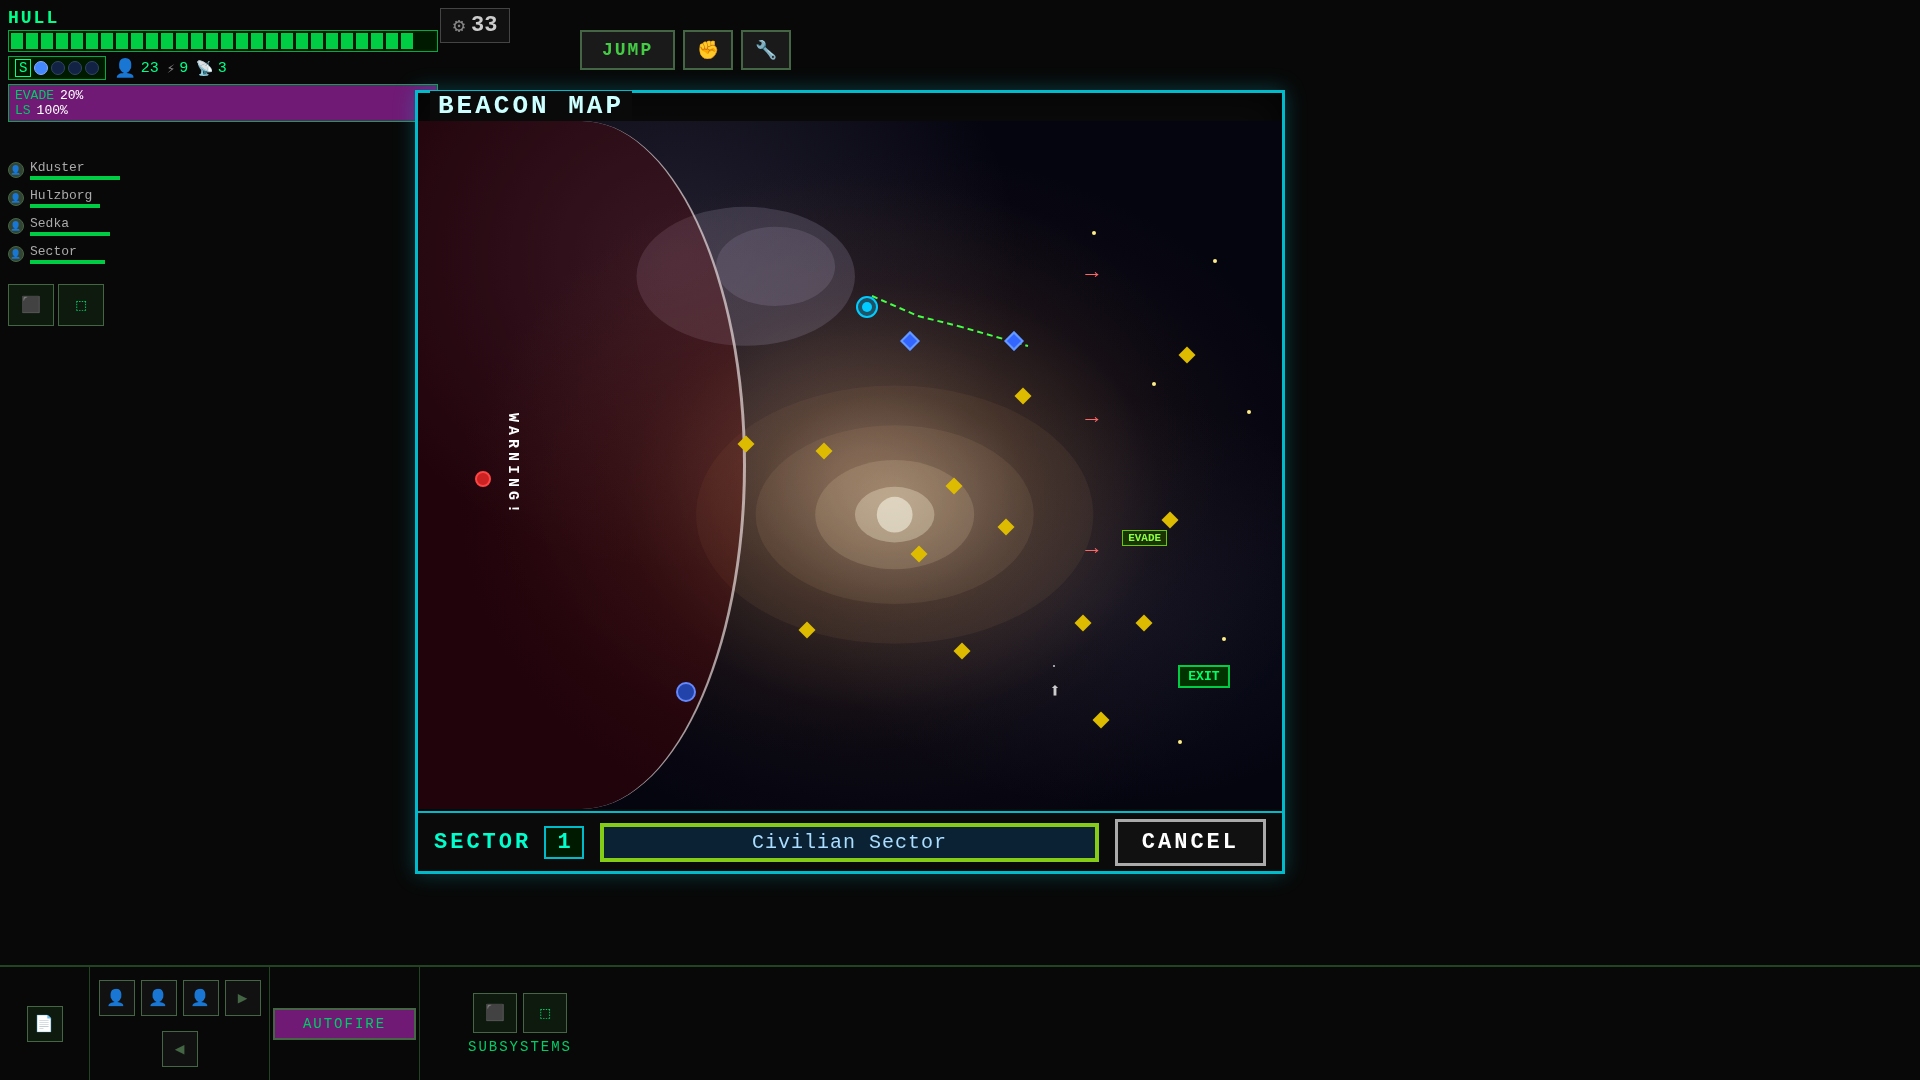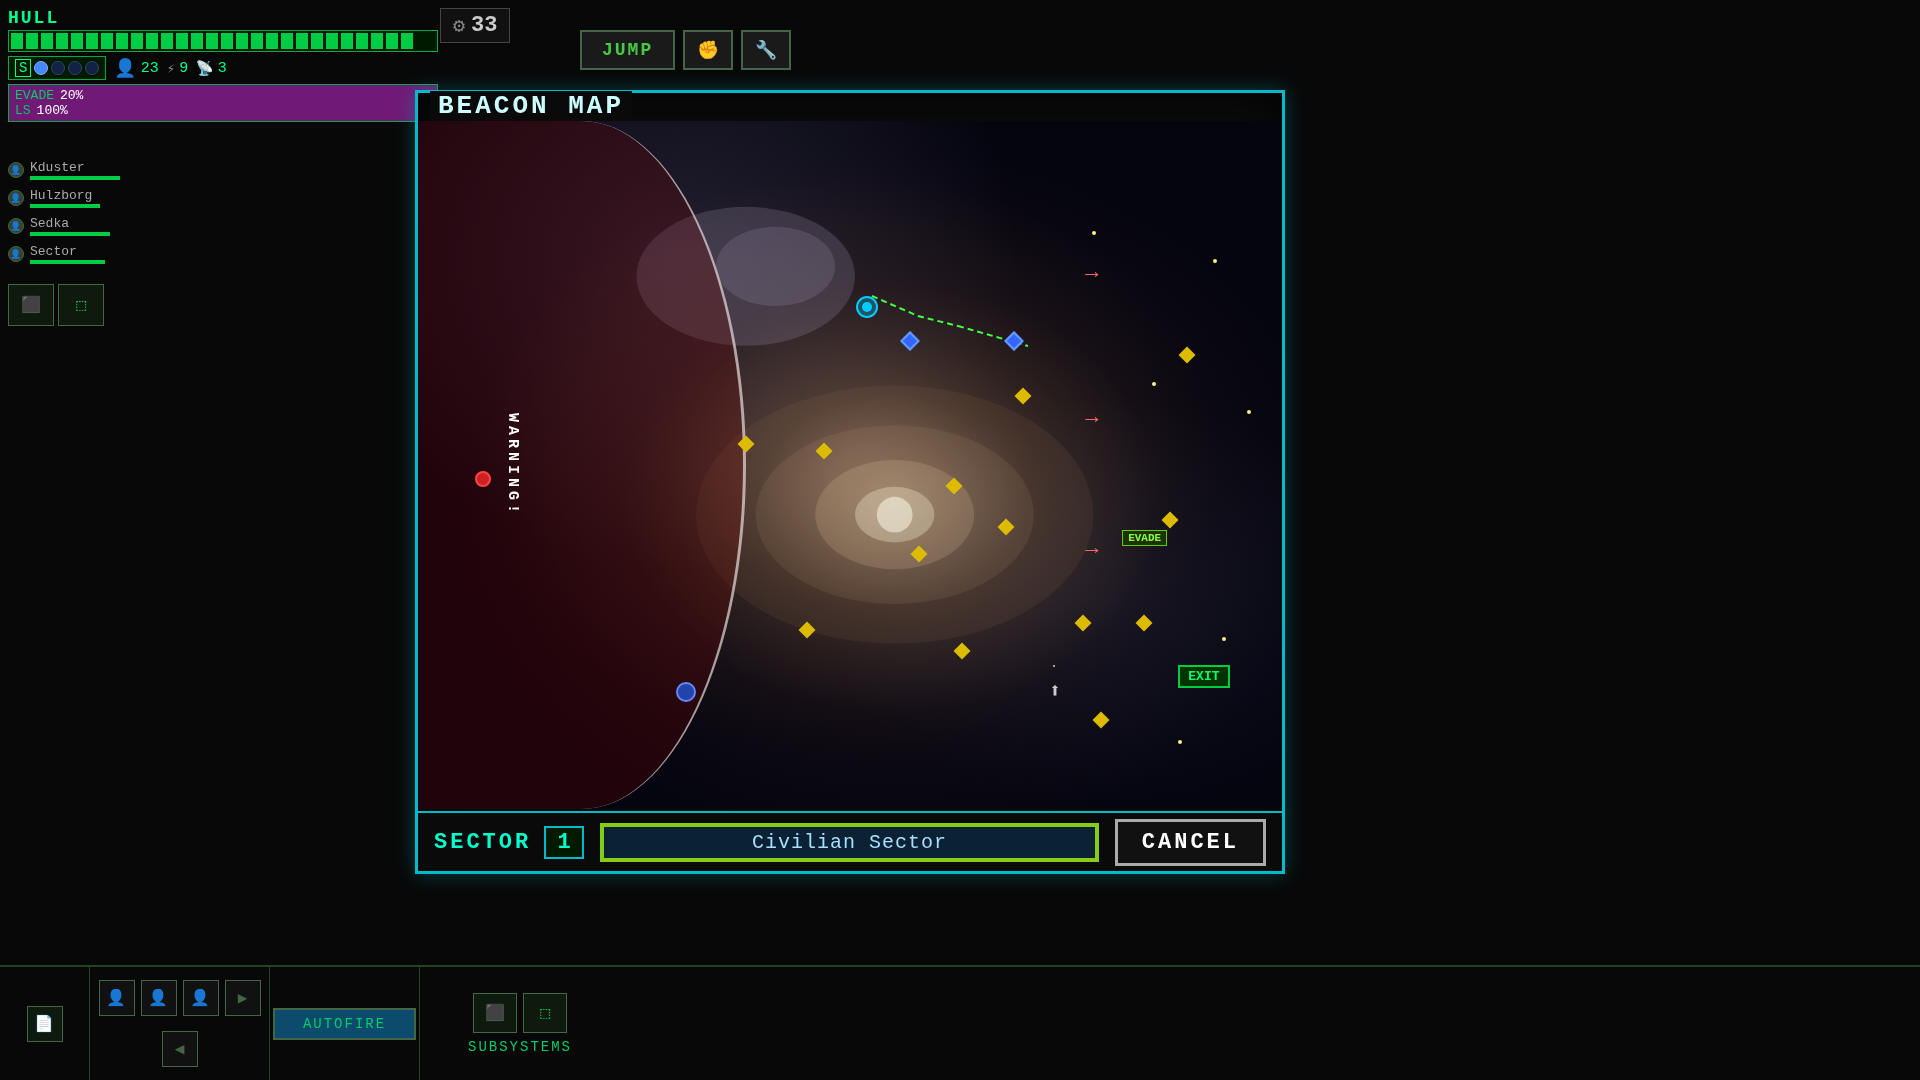--- a/index.html
+++ b/index.html
@@ -213,21 +213,21 @@
       font-size: 13px;
     }
 
     .crew-bar {
       height: 4px;
       background: #00cc44;
       margin-top: 1px;
     }
 
     .autofire-btn {
-      background: #0c4a6e;
+      background: #701a75;
       border: 2px solid #446644;
       color: #00cc66;
       font-size: 14px;
       letter-spacing: 2px;
       padding: 6px 28px;
       font-family: 'Courier New', monospace;
     }
 
     
     .beacon-map-modal {

